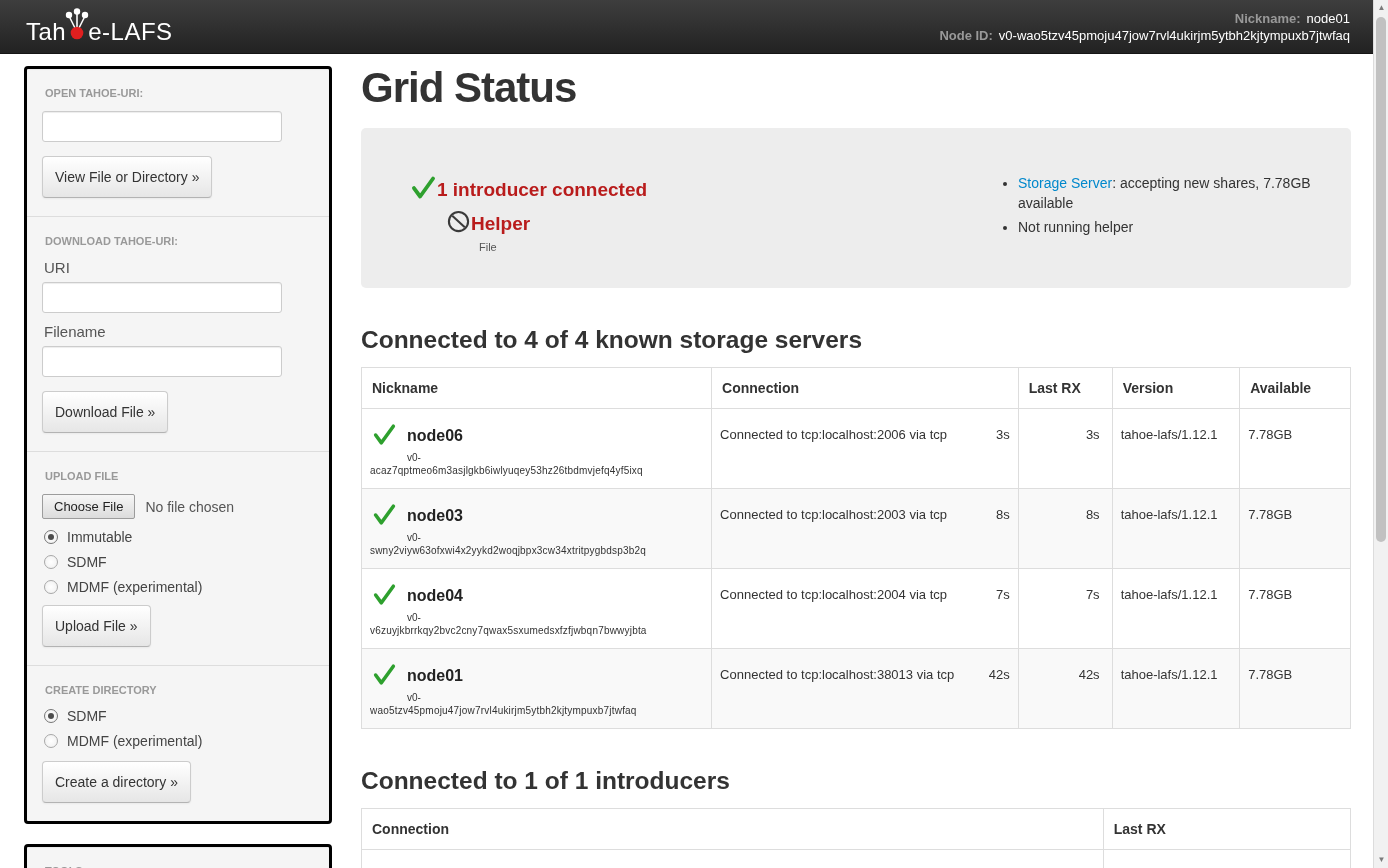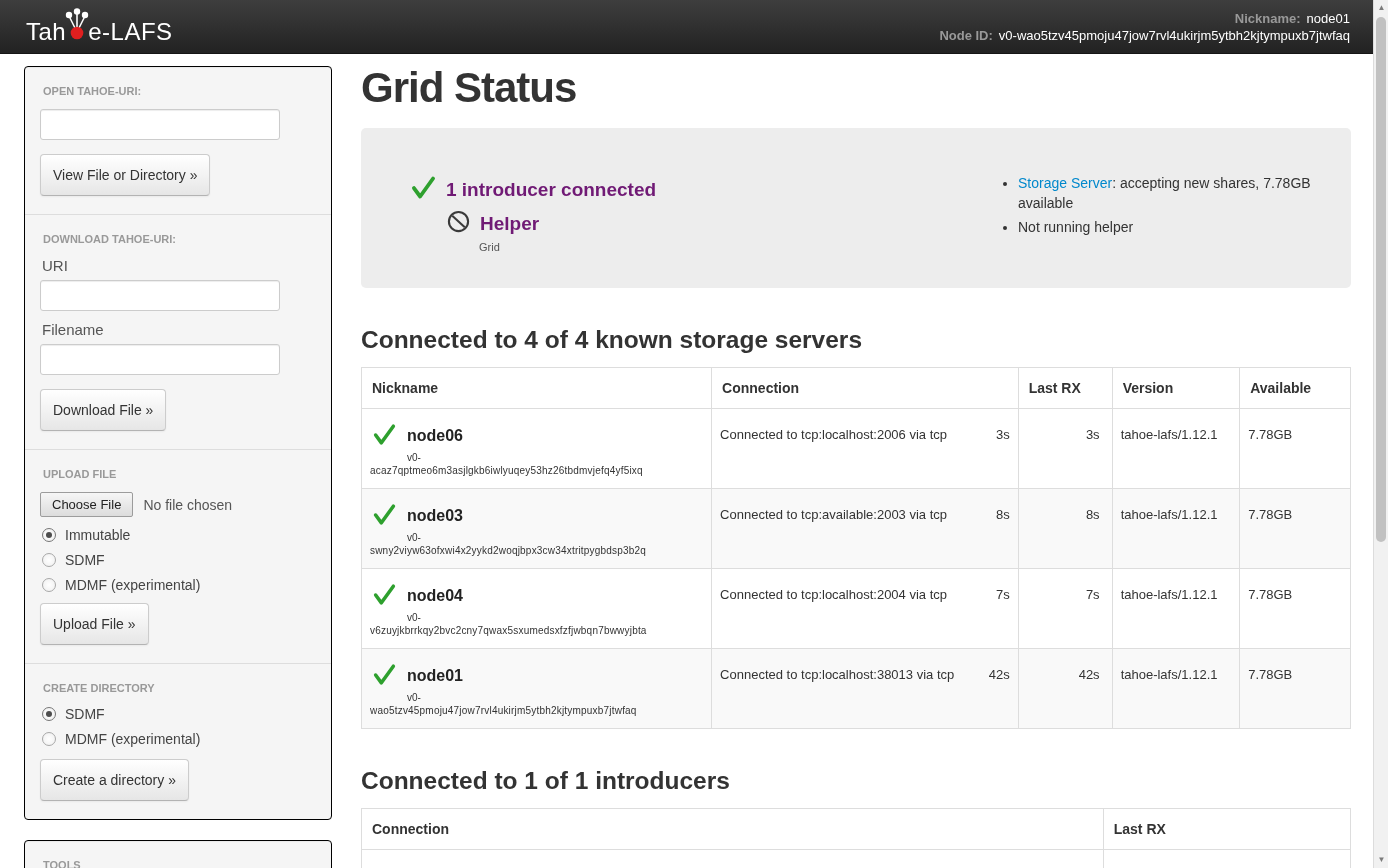--- a/index.html
+++ b/index.html
@@ -23,21 +23,21 @@
     background:#f1f1f1; border-left:1px solid #dcdcdc; }
   .sb-arrow { position:absolute; left:0; width:15px; height:16px; color:#7b7b7b;
     font-size:8px; text-align:center; line-height:16px; }
   .sb-arrow.up { top:0; }
   .sb-arrow.down { bottom:0; }
   .sb-thumb { position:absolute; left:2px; width:10px; top:17px; height:525px;
     background:#c1c1c1; border-radius:5px; }
 
   
   .sidebar { position:absolute; left:24px; top:66px; width:308px; }
-  .panel { background:#f5f5f5; border:1px solid #000000; border-radius:4px;
+  .panel { background:#f5f5f5; border:3px solid #000000; border-radius:4px;
     box-shadow:inset 0 1px 1px rgba(0,0,0,.05); padding:18px 15px; margin-bottom:20px; }
   .side-label { color:#999; font-weight:bold; font-size:11px; margin:0 0 12px 3px; }
   .divider { border:none; border-top:1px solid #ddd; margin:18px -15px; }
   .txt-input { display:block; width:240px; height:31px; padding:4px 7px;
     border:1px solid #ccc; border-radius:3px; background:#fff; color:#555; font-size:14px;
     box-shadow:inset 0 1px 1px rgba(0,0,0,.075); }
   .field-label { display:block; font-size:15px; color:#555; margin:10px 0 6px 2px; }
   .btn { display:inline-block; padding:12px 12px; font-size:14px; color:#333;
     background:linear-gradient(#fff,#e6e6e6); border:1px solid #ccc; border-bottom-color:#b3b3b3;
     border-radius:4px; box-shadow:inset 0 1px 0 rgba(255,255,255,.2),0 1px 2px rgba(0,0,0,.05);
@@ -55,21 +55,21 @@
     border-radius:50%; background:#4d4d4d; }
   .tools-link { color:#0088cc; font-size:14.5px; text-decoration:none; display:inline-block; margin-top:2px; }
 
   
   .main { position:absolute; left:361px; top:54px; width:990px; }
   h1.page-title { font-size:42px; font-weight:bold; color:#333; letter-spacing:-1px; margin:10px 0 16px 0; }
   .well { background:#ededed; border-radius:5px; padding:30px 18px 26px 24px; min-height:160px;
     display:flex; justify-content:space-between; }
   .status-block { margin-left:25px; margin-top:16px; }
   .status-row { display:flex; align-items:center; }
-  .status-text { font-size:19px; font-weight:bold; color:#701a75; margin-left:9px; }
+  .status-text { font-size:19px; font-weight:bold; color:#b91c1c; }
   .helper-row { margin-left:36px; margin-top:4px; }
   .helper-none { margin-left:69px; margin-top:3px; font-size:11px; color:#555; }
   .services { width:330px; margin-top:16px; margin-right:2px; }
   .services h4 { font-size:19px; font-weight:bold; color:#2b2b2b; margin-bottom:9px; }
   .services ul { margin-left:17px; font-size:14px; color:#333; }
   .services li { margin-bottom:5px; line-height:1.4; }
   .services a { color:#0088cc; text-decoration:none; }
 
   h3.section-heading { font-size:24.5px; font-weight:bold; color:#333; margin:38px 0 13px 0; }
 
@@ -213,21 +213,21 @@
         </div>
         <div class="status-row helper-row">
           <span>
             <svg width="25" height="25" viewBox="0 0 24 24">
                 <circle cx="12" cy="12" r="9.2" fill="none" stroke="#3a3a3a" stroke-width="2"></circle>
                 <line x1="6" y1="6.5" x2="18" y2="17.5" stroke="#3a3a3a" stroke-width="2"></line>
               </svg>
           </span>
           <span class="status-text">Helper</span>
         </div>
-        <div class="helper-none">Grid</div>
+        <div class="helper-none">File</div>
       </div>
 
       <div class="services">
         <ul>
           <li><a href="#">Storage Server</a><span>: accepting new shares, 7.78GB available</span></li>
           <li><span>Not running helper</span></li>
         </ul>
       </div>
     </div>
 
@@ -281,21 +281,21 @@
                     <path d="M3.5 12.5 L9 20 L20.5 4" fill="none" stroke="#2ea02e" stroke-width="3.4" stroke-linecap="round" stroke-linejoin="round"></path>
                   </svg>
         </span>
         <span class="nick-name">node03</span>
       </div>
       <div class="id-prefix">v0-</div>
       <div class="id-hash">swny2viyw63ofxwi4x2yykd2woqjbpx3cw34xtritpygbdsp3b2q</div>
     </td>
     <td class="conn-cell">
       <div class="conn-flex">
-        <span>Connected to tcp:available:2003 via tcp</span>
+        <span>Connected to tcp:localhost:2003 via tcp</span>
         <span class="conn-time">8s</span>
       </div>
     </td>
     <td class="rx-cell">
               <span class="rx-val">8s</span>
             </td>
     <td class="ver-cell">
               <span class="cell-pad">tahoe-lafs/1.12.1</span>
             </td>
     <td class="avail-cell">

